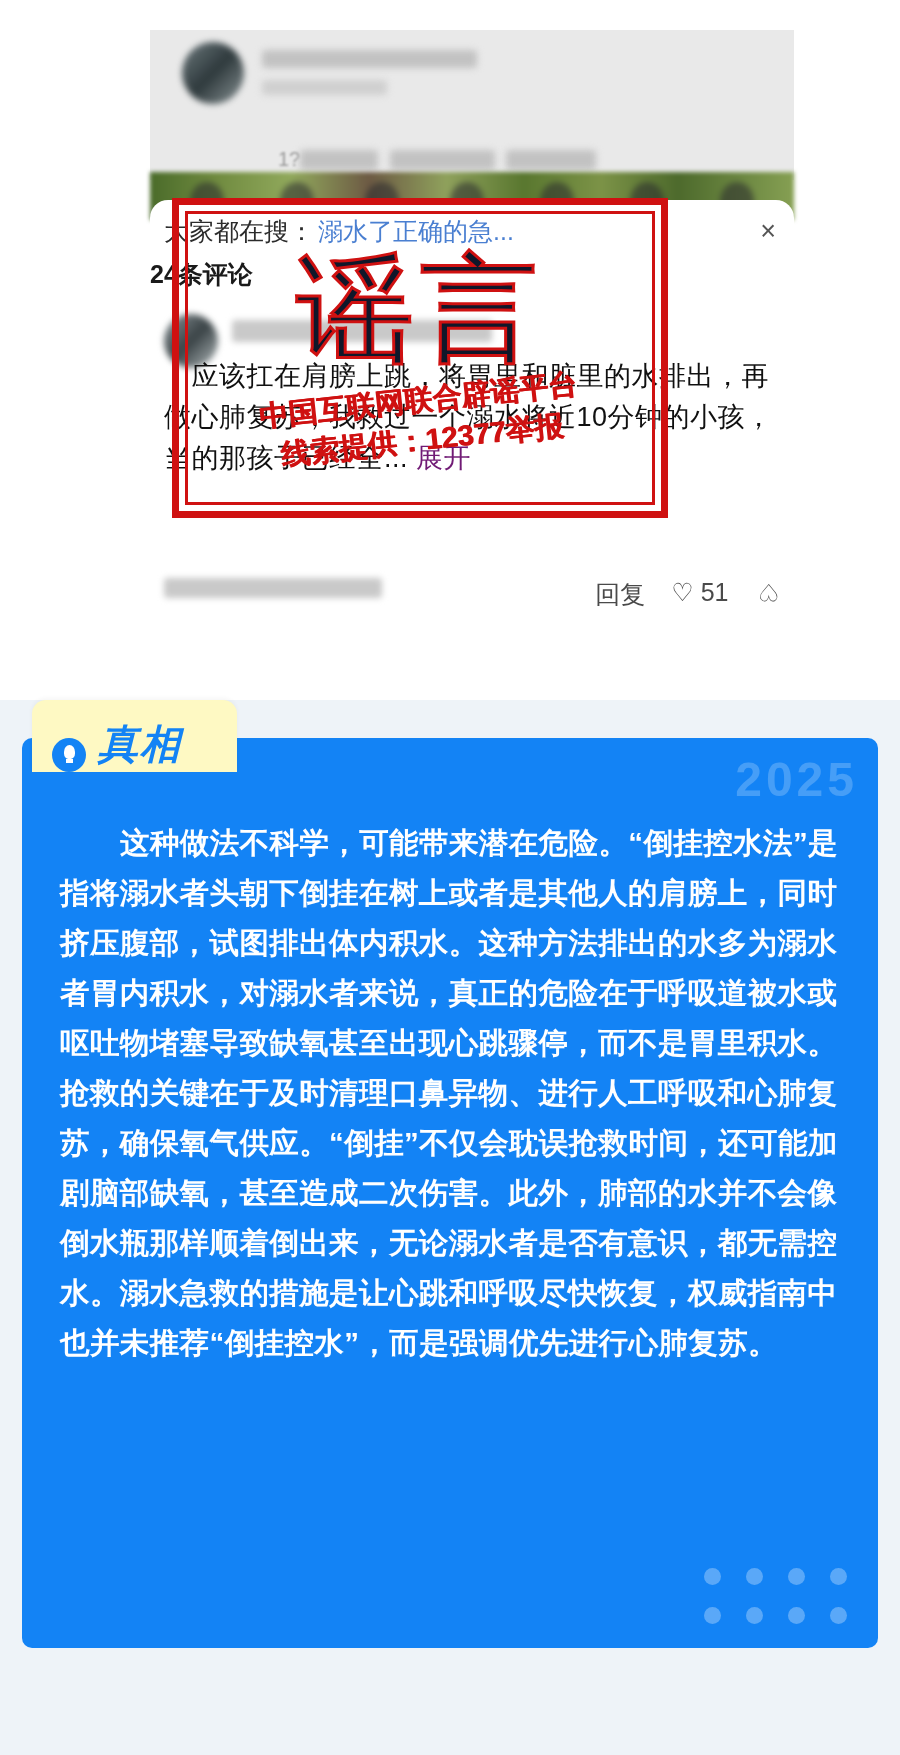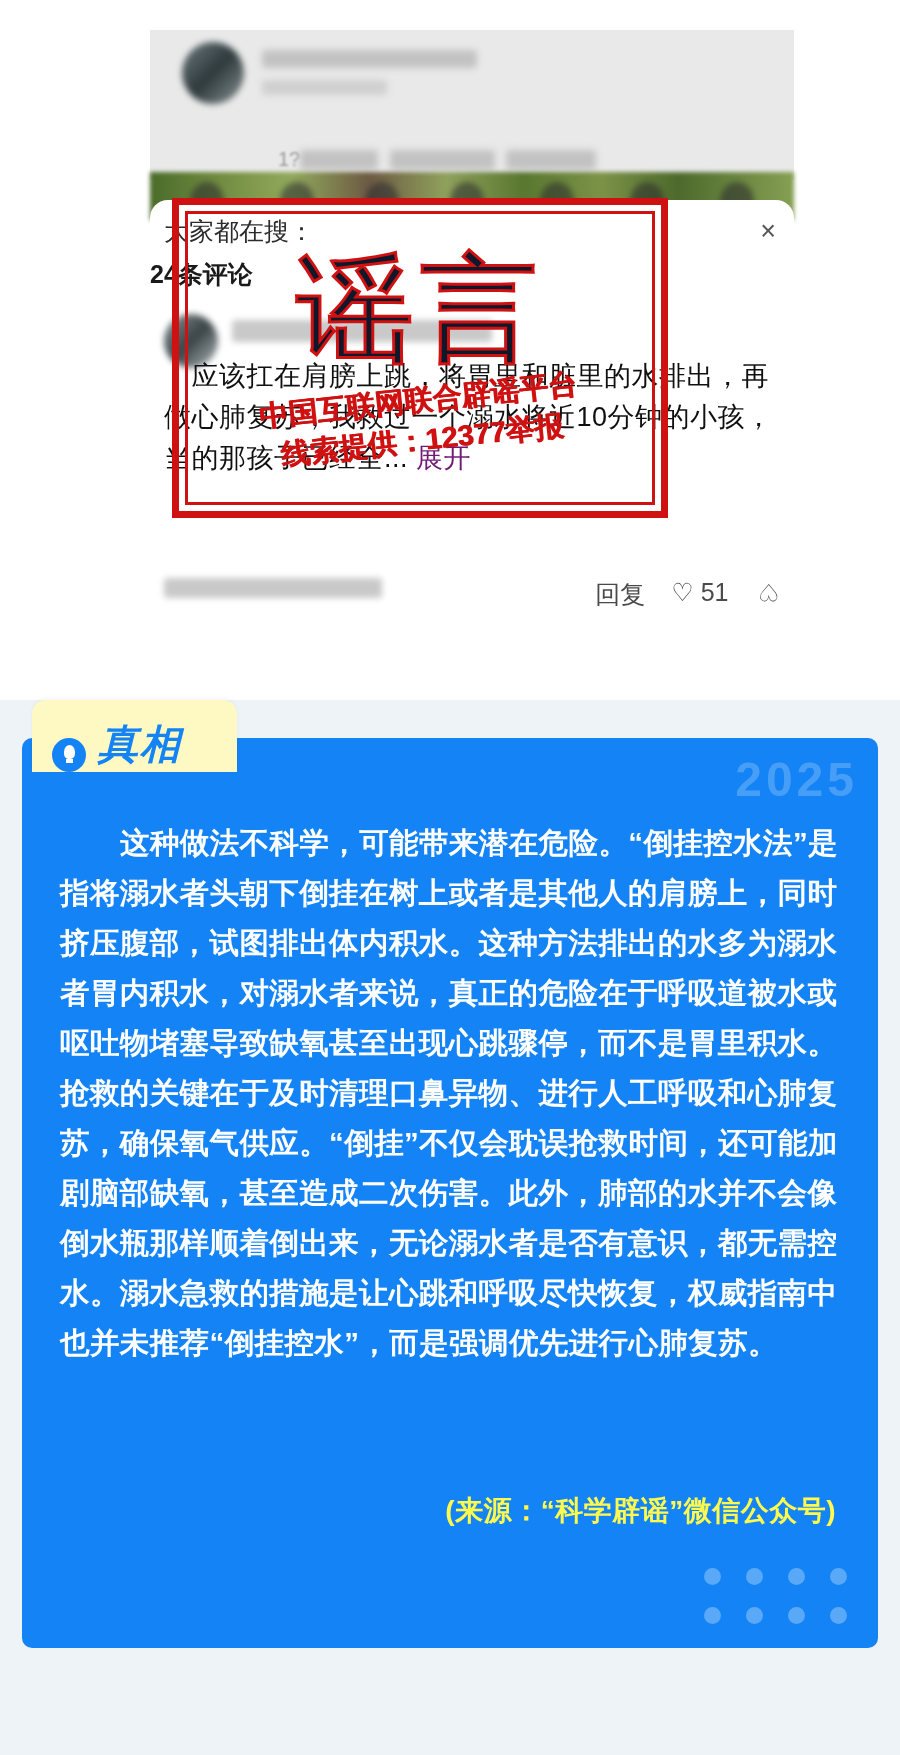--- a/index.html
+++ b/index.html
@@ -419,20 +419,21 @@
     <div class="head" style="left:300px"></div>
     <div class="head" style="left:390px"></div>
     <div class="head" style="left:480px"></div>
     <div class="head" style="left:570px"></div>
   </div>
 
   <div class="white-card">
 
     <div class="search-row">
       <span class="search-label">大家都在搜：</span>
+      <span class="search-term">溺水了正确的急...</span>
       <span class="search-spacer"></span>
       <span class="close-x">×</span>
     </div>
 
     <div class="comment-count">24条评论</div>
 
     <div class="comment-block">
       <div class="c-avatar"></div>
       <div class="c-name"></div>
       <div class="c-text"><span>：应该扛在肩膀上跳，将胃里和脏里的水排出，再做心肺复苏，我救过一个溺水将近10分钟的小孩，当的那孩子已经全...</span> <span class="expand">展开</span></div>
@@ -465,21 +466,20 @@
 <div class="truth-wrap">
 
   <div class="truth-tab">
     <span class="bulb"></span>
     <span class="truth-tab-label">真相</span>
   </div>
 
   <div class="truth-card">
     <div class="year-watermark">2025</div>
     <div class="truth-body">这种做法不科学，可能带来潜在危险。“倒挂控水法”是指将溺水者头朝下倒挂在树上或者是其他人的肩膀上，同时挤压腹部，试图排出体内积水。这种方法排出的水多为溺水者胃内积水，对溺水者来说，真正的危险在于呼吸道被水或呕吐物堵塞导致缺氧甚至出现心跳骤停，而不是胃里积水。抢救的关键在于及时清理口鼻异物、进行人工呼吸和心肺复苏，确保氧气供应。“倒挂”不仅会耽误抢救时间，还可能加剧脑部缺氧，甚至造成二次伤害。此外，肺部的水并不会像倒水瓶那样顺着倒出来，无论溺水者是否有意识，都无需控水。溺水急救的措施是让心跳和呼吸尽快恢复，权威指南中也并未推荐“倒挂控水”，而是强调优先进行心肺复苏。</div>
-    <div class="truth-source">(来源：“科学辟谣”微信公众号)</div>
     <div class="dots">
       <i></i>
         <i></i>
         <i></i>
         <i></i>
       <i></i>
         <i></i>
         <i></i>
         <i></i>
     </div>

